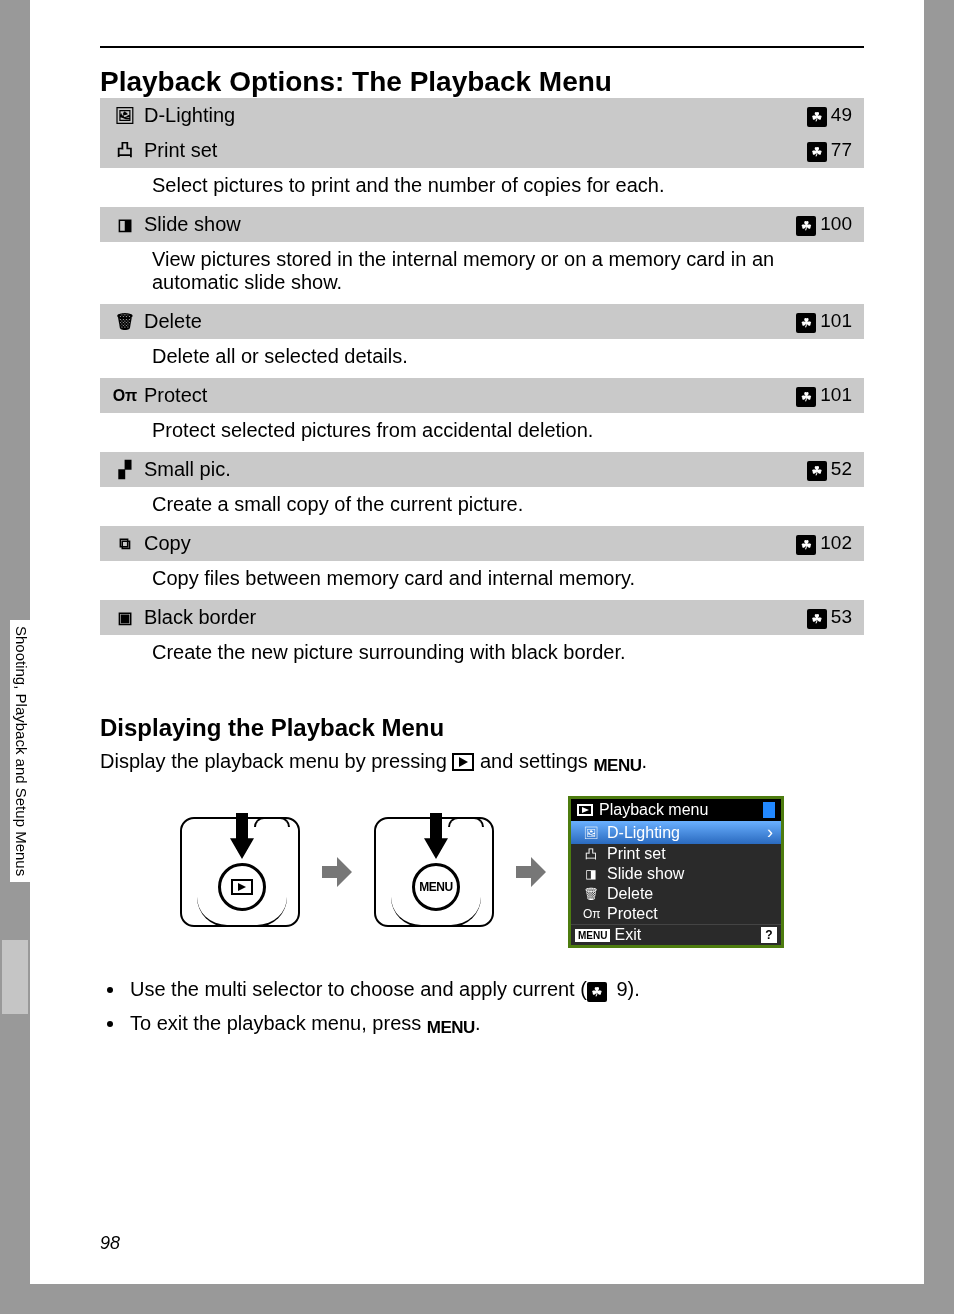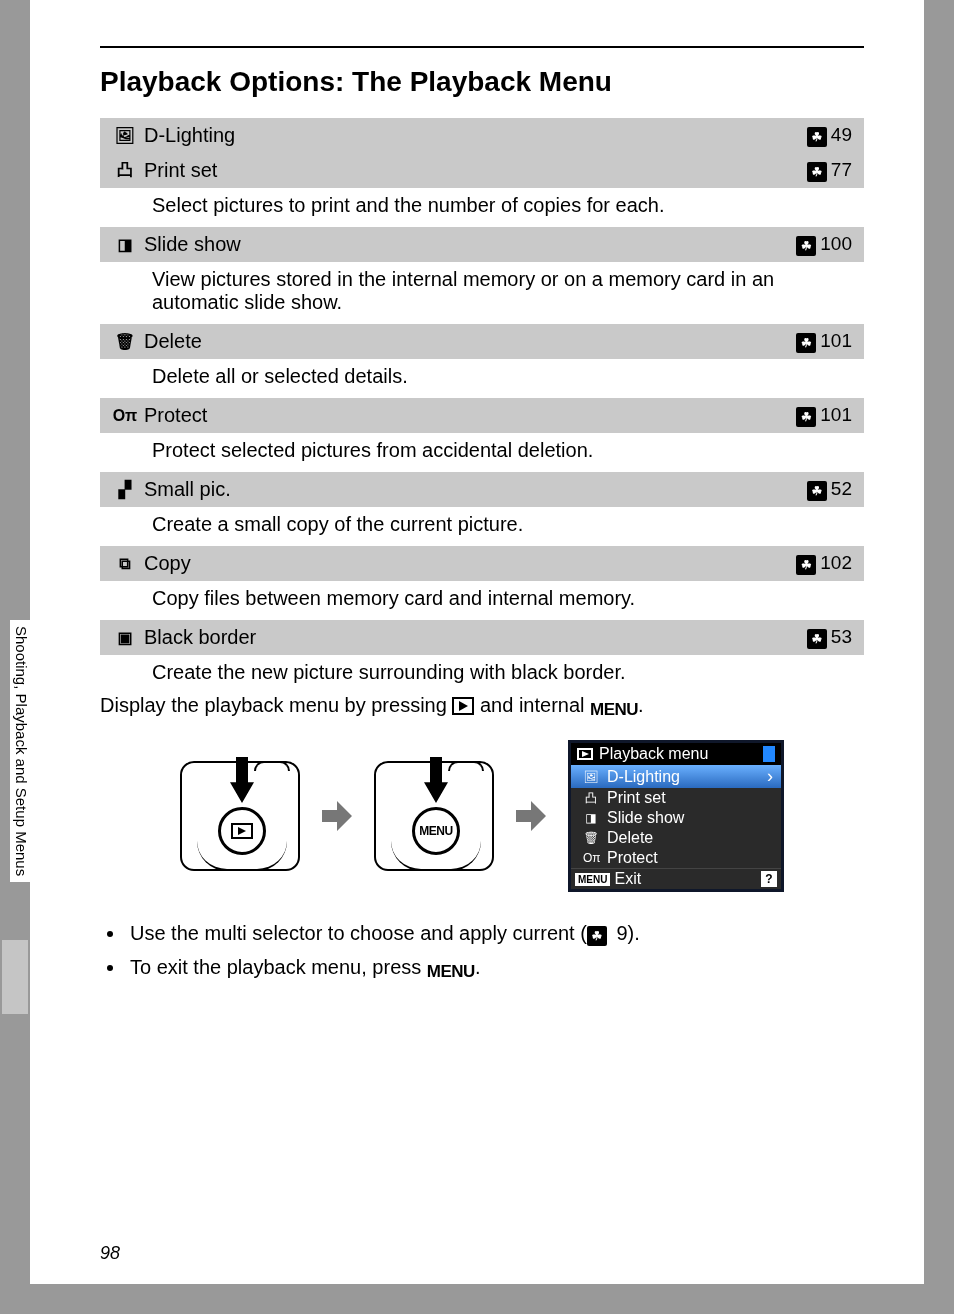--- a/index.html
+++ b/index.html
@@ -14,21 +14,20 @@
     position: absolute;
     background: #fff;
     left: 30px; right: 30px; top: 0; bottom: 30px;
     padding: 46px 60px 30px 70px;
   }
   .section-title {
     font-size: 28px;
     font-weight: 700;
     border-top: 2px solid #000;
     padding-top: 18px;
-    margin-bottom: 20px;
   }
   .intro { font-size: 20px; margin-bottom: 18px; }
   .option-row {
     display: flex;
     align-items: center;
     background: #c9c9c9;
     padding: 6px 12px 6px 6px;
     font-size: 20px;
   }
   .option-row .opt-icon {
@@ -145,21 +144,21 @@
     left: 15px; bottom: -2px;
   }
   .flow-arrow {
     width: 30px; height: 30px;
     background: #777;
     clip-path: polygon(0 30%, 50% 30%, 50% 0, 100% 50%, 50% 100%, 50% 70%, 0 70%);
   }
 
   .lcd-screen {
     width: 216px;
-    border: 3px solid #0f172a;
+    border: 3px solid #4d7c0f;
     font-family: Arial, sans-serif;
     font-size: 16px;
     color: #fff;
   }
   .lcd-header {
     background: #000;
     display: flex; align-items: center;
     padding: 2px 6px;
     gap: 6px;
   }
@@ -204,21 +203,21 @@
     padding: 6px 3px;
   }
   .side-grey {
     position: absolute;
     left: -28px; top: 940px;
     width: 26px; height: 74px;
     background: #c5c5c5;
   }
   .page-num {
     position: absolute;
-    left: 70px; bottom: 20px;
+    left: 70px; bottom: 30px;
     font-style: italic;
     font-size: 18px;
   }
 </style>
 </head>
 <body>
 
 <div class="page">
 
   <div class="side-tab">Shooting, Playback and Setup Menus</div>
@@ -269,22 +268,23 @@
       </div>
       <div class="option-desc">Copy files between memory card and internal memory.</div>
       <div class="option-row">
         <span class="opt-icon">▣</span>
         <span class="opt-name">Black border</span>
         <span class="opt-page"><span class="ref-icon">☘</span>53</span>
       </div>
       <div class="option-desc">Create the new picture surrounding with black border.</div>
     </div>
 
+  <h2 class="subheading">Displaying the Playback Menu</h2>
   <p class="subtext">
-    <span>Display the playback menu by pressing </span><span class="play-icon-inline"></span><span> and internal </span><span class="menu-text-inline">MENU</span><span>.</span>
+    <span>Display the playback menu by pressing </span><span class="play-icon-inline"></span><span> and settings </span><span class="menu-text-inline">MENU</span><span>.</span>
   </p>
 
   <div class="figure-row">
     <div class="cam-diagram">
       <div class="top-edge"></div>
       <div class="arrow-down"></div>
       <div class="btn-circle">
           <span class="play-tri"></span>
         </div>
       <div class="curve"></div>

